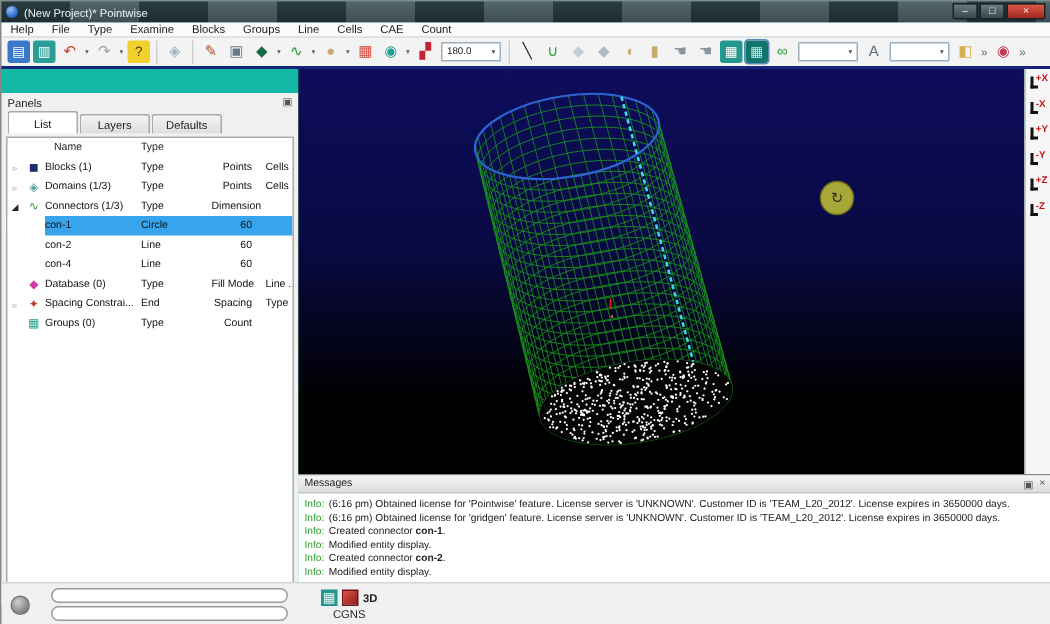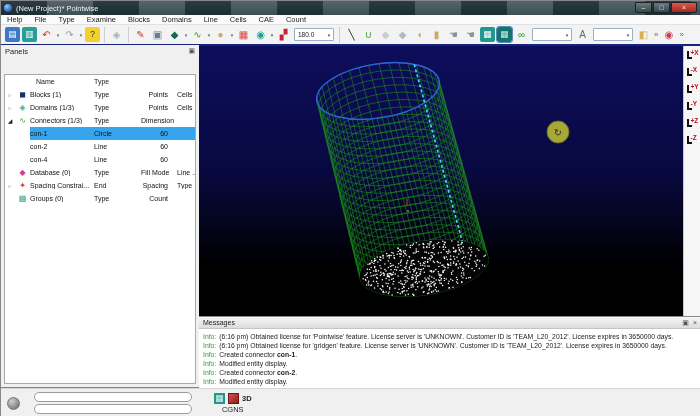--- a/index.html
+++ b/index.html
@@ -35,21 +35,21 @@
   .tsep { width:1px; height:16px; background:#cfcfcf; margin:0 3px; flex:none; }
   .tcombo { width:40px; height:13px; border:1px solid #9ab0c0; background:#fff; border-radius:1px;
     font-size:6.5px; color:#222; display:flex; align-items:center; margin:0 2px; flex:none; }
   .tcombo .val { flex:1; padding-left:3px; }
   .tcombo .car { width:8px; font-size:5px; color:#555; text-align:center; }
   .tchev { font-size:8px; color:#666; margin:0 2px; flex:none; }
 
   #blueline { position:absolute; left:0; top:43px; width:700px; height:2px; background:#16247e; }
 
   
-  #left-panel { position:absolute; left:0; top:44px; width:198px; height:342px; background:#f0f0f0; }
+  #left-panel { position:absolute; left:0; top:61px; width:198px; height:342px; background:#f0f0f0; }
   #panels-header { height:12px; display:flex; align-items:center; font-size:7.5px; color:#222; padding:0 4px; }
   #panels-header .sp { flex:1; }
   #panels-float { font-size:7px; color:#555; }
   #tabs { display:flex; padding-left:4px; height:15px; align-items:flex-end; }
   .tab { width:47px; height:13px; line-height:13px; text-align:center; font-size:7.5px; color:#222;
     border:1px solid #a9a9a9; border-bottom:none; border-radius:2px 2px 0 0;
     background:linear-gradient(180deg,#f4f4f4,#dedede); margin-right:1px; }
   .tab.active { background:#fff; height:15px; line-height:15px; position:relative; z-index:2; }
   #tree-box { position:absolute; left:3px; top:29px; width:192px; height:310px; background:#fff;
     border:1px solid #a9a9a9; font-size:7px; color:#111; overflow:hidden; }
@@ -113,21 +113,21 @@
       <span class="winbtn close">×</span>
     </span>
   </div>
 
   <div id="menubar">
       <span class="menu-item">Help</span>
       <span class="menu-item">File</span>
       <span class="menu-item">Type</span>
       <span class="menu-item">Examine</span>
       <span class="menu-item">Blocks</span>
-      <span class="menu-item">Domains</span>
+      <span class="menu-item">Groups</span>
       <span class="menu-item">Line</span>
       <span class="menu-item">Cells</span>
       <span class="menu-item">CAE</span>
       <span class="menu-item">Count</span>
     </div>
 
   <div id="toolbar">
       <span class="ticon boxed" style="color: rgb(255, 255, 255); background: rgb(58, 120, 201);">▤</span>
       <span class="ticon boxed" style="color: rgb(255, 255, 255); background: rgb(42, 157, 150);">▥</span>
       <span class="ticon" style="color: rgb(192, 57, 43);">↶</span>
@@ -182,20 +182,25 @@
     </div>
 
   <div id="blueline"></div>
 
   <div id="left-panel">
     <div id="panels-header">
       <span>Panels</span>
       <span class="sp"></span>
       <span id="panels-float">▣</span>
     </div>
+    <div id="tabs">
+        <span class="tab active">List</span>
+        <span class="tab">Layers</span>
+        <span class="tab">Defaults</span>
+      </div>
     <div id="tree-box">
         <div class="trow hdr">
           <span class="t-exp"></span>
           <span class="t-icon"></span>
           <span class="t-name" style="padding-left:6px">Name</span>
           <span class="t-c1">Type</span>
           <span class="t-c2"></span>
           <span class="t-c3"></span>
         </div>
         <div class="trow">

